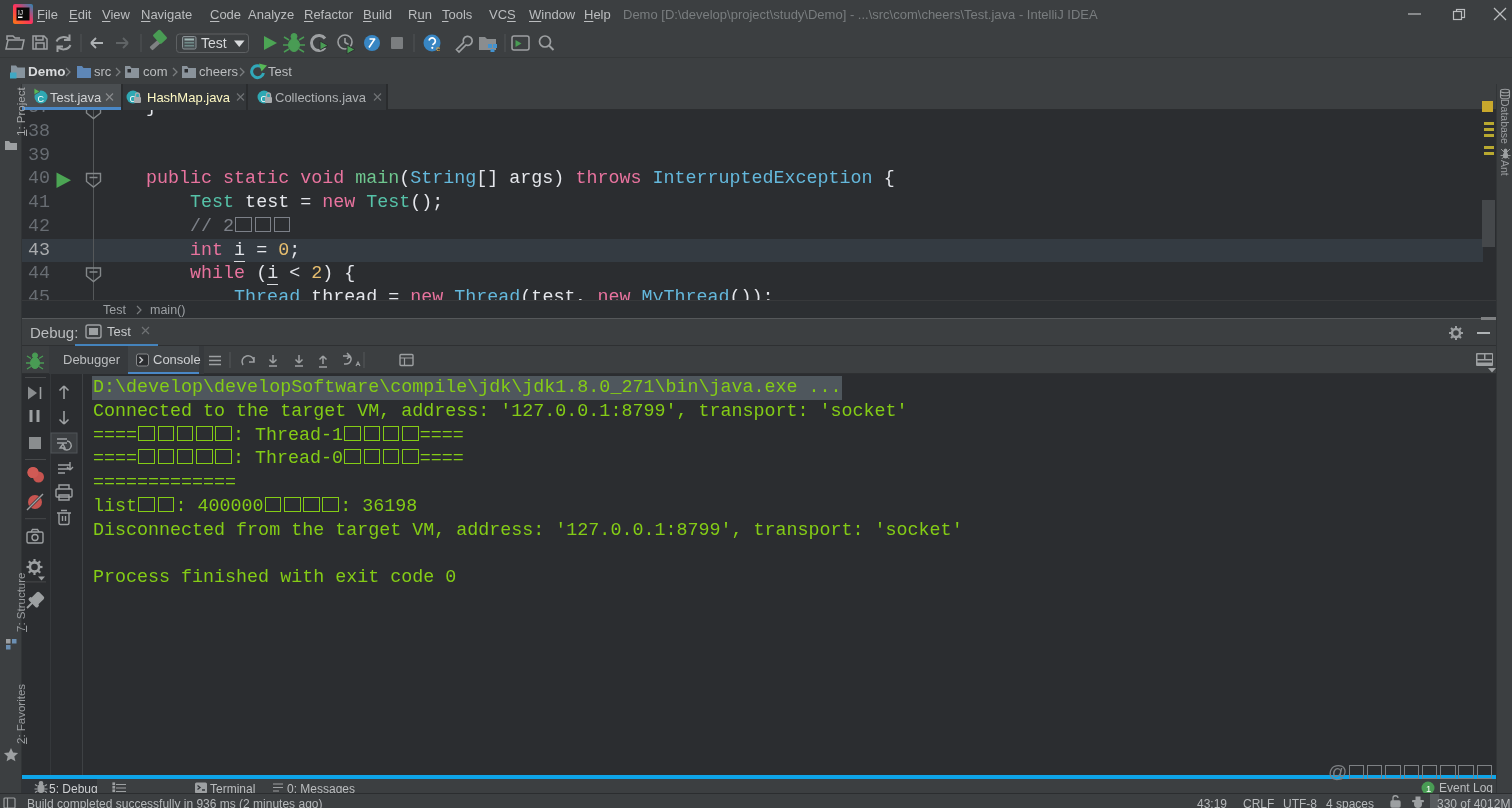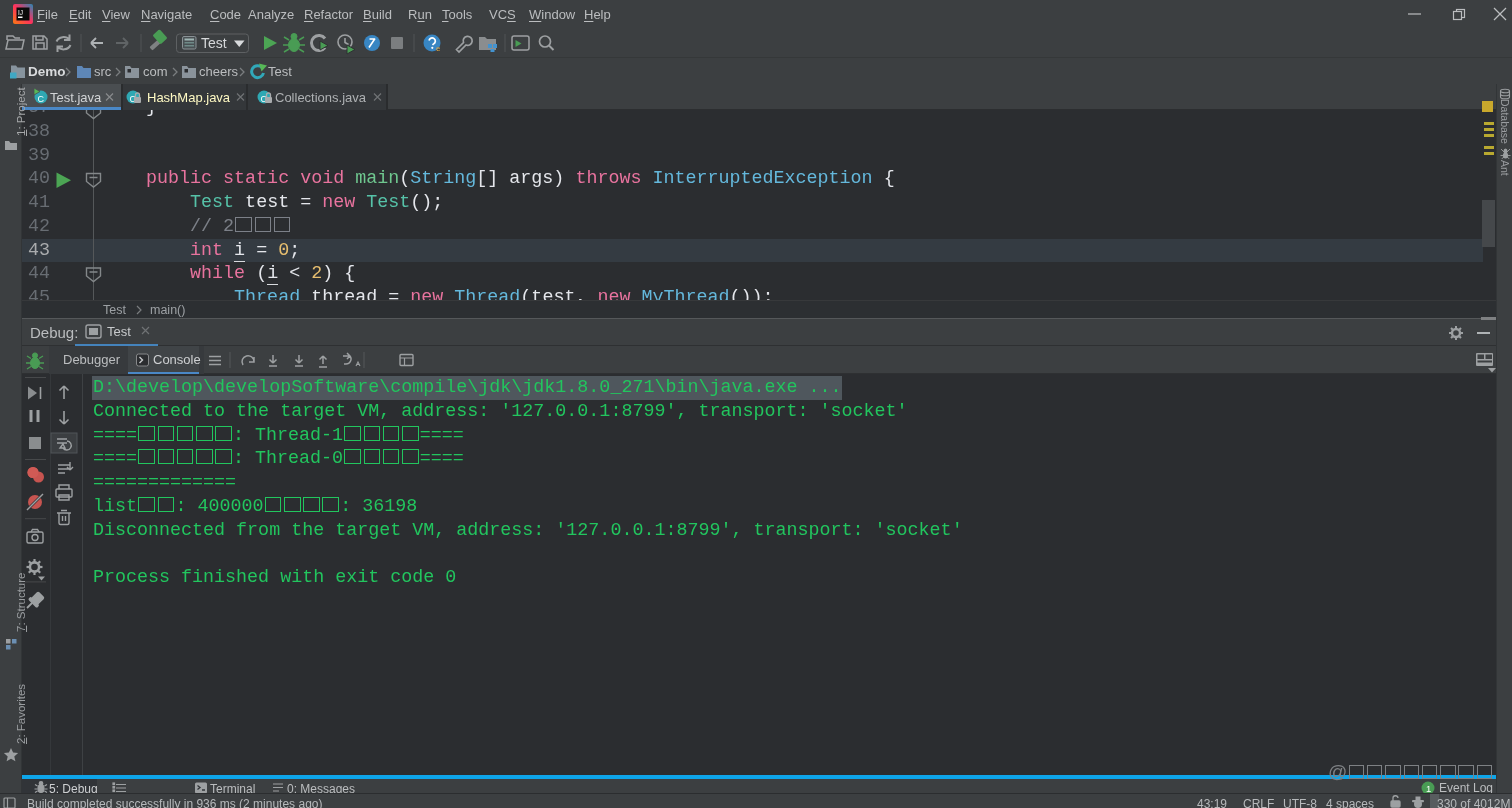--- a/index.html
+++ b/index.html
@@ -60,20 +60,21 @@
 <span class="abs menu" style="left:141px"><u>N</u>avigate</span>
 <span class="abs menu" style="left:210px"><u>C</u>ode</span>
 <span class="abs menu" style="left:248px">Analyze</span>
 <span class="abs menu" style="left:304px"><u>R</u>efactor</span>
 <span class="abs menu" style="left:363px"><u>B</u>uild</span>
 <span class="abs menu" style="left:408px">R<u>u</u>n</span>
 <span class="abs menu" style="left:442px"><u>T</u>ools</span>
 <span class="abs menu" style="left:489px">VC<u>S</u></span>
 <span class="abs menu" style="left:529px"><u>W</u>indow</span>
 <span class="abs menu" style="left:584px"><u>H</u>elp</span>
+<span class="abs menu" style="left:623px;color:#797D7F">Demo [D:\develop\project\study\Demo] - ...\src\com\cheers\Test.java - IntelliJ IDEA</span>
 <svg class="abs" style="left:1395px;top:0" width="117" height="28" fill="none" stroke="#BBBDBF" stroke-width="1.2">
         <line x1="13" y1="14" x2="26" y2="14"></line>
         <rect x="61.5" y="9.5" width="8" height="8"></rect>
         <rect x="58.5" y="11.5" width="8" height="8" fill="#3C3F41"></rect>
         <line x1="99" y1="8" x2="111" y2="20"></line>
         <line x1="111" y1="8" x2="99" y2="20"></line>
       </svg>
 </div>
 <div class="abs" id="toolbar">
 <svg class="abs" style="left:0;top:0" width="1512" height="30">
@@ -386,21 +387,21 @@
 <path d="M8,95 h12 M8,99 h7 M20,88 v8 M20,96 l-3,-3 M20,96 l3,-3 M8,91 h12" stroke-width="1.4"></path>
 <g stroke-width="1.4">
           <rect x="6" y="115" width="16" height="8" rx="1"></rect>
           <path d="M9,115 v-4 h10 v4 M9,121 h10 v5 h-10 z"></path>
         </g>
 <g stroke-width="1.4">
           <path d="M7,139 h14 M9,139 v10 a1.5,1.5 0 0 0 1.5,1.5 h7 a1.5,1.5 0 0 0 1.5,-1.5 v-10 M11,136.5 h6 M12.5,142 v5 M15.5,142 v5"></path>
         </g>
 </svg>
 <div class="abs" style="left:70px;top:2.3px;width:750px;height:23.7px;background:#4F575D"></div>
-<div class="abs mono" style="left:71px;top:2.3px;color:#22c55e">D:\develop\developSoftware\compile\jdk\jdk1.8.0_271\bin\java.exe ...
+<div class="abs mono" style="left:71px;top:2.3px;color:#84cc16">D:\develop\developSoftware\compile\jdk\jdk1.8.0_271\bin\java.exe ...
 Connected to the target VM, address: '127.0.0.1:8799', transport: 'socket'
 ====<i class="t"></i><i class="t"></i><i class="t"></i><i class="t"></i><i class="t"></i>: Thread-1<i class="t"></i><i class="t"></i><i class="t"></i><i class="t"></i>====
 ====<i class="t"></i><i class="t"></i><i class="t"></i><i class="t"></i><i class="t"></i>: Thread-0<i class="t"></i><i class="t"></i><i class="t"></i><i class="t"></i>====
 =============
 list<i class="t"></i><i class="t"></i>: 400000<i class="t"></i><i class="t"></i><i class="t"></i><i class="t"></i>: 36198
 Disconnected from the target VM, address: '127.0.0.1:8799', transport: 'socket'
 
 Process finished with exit code 0</div>
 </div>
 <div class="abs" id="botbar">

